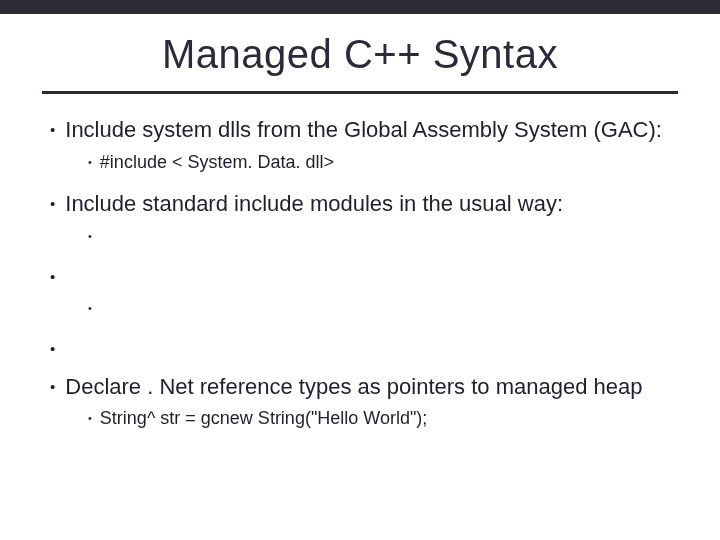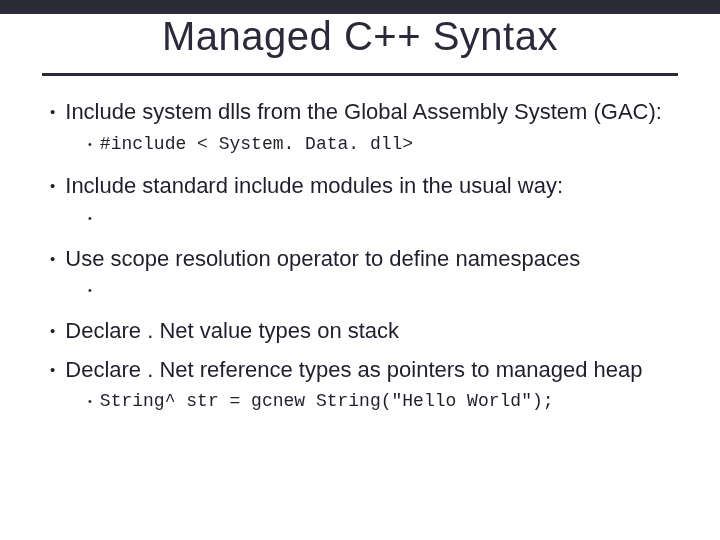--- a/index.html
+++ b/index.html
@@ -14,20 +14,21 @@
   .top-bar {
     width: 100%;
     height: 14px;
     background: #2b2b38;
   }
   .title {
     text-align: center;
     font-size: 40px;
     font-weight: 400;
     color: #2a2a3a;
+    margin-top: 18px;
     margin-bottom: 14px;
     letter-spacing: 0.5px;
   }
   .title-rule {
     border: none;
     border-top: 3px solid #2a2a3a;
     margin: 0 42px 22px 42px;
   }
   .content {
     padding: 0 50px 0 50px;
@@ -54,21 +55,21 @@
     line-height: 1.3;
     color: #1f1f2e;
   }
   .bullet-l2 .dot {
     font-size: 11px;
     line-height: 22px;
     margin-right: 8px;
     flex-shrink: 0;
   }
   .mono {
-    font-family: Liberation Mono, monospace;
+    font-family: Liberation Sans, sans-serif;
   }
 </style>
 </head>
 <body>
 
 <div class="top-bar"></div>
 
 <h1 class="title">Managed C++ Syntax</h1>
 <hr class="title-rule">
 
@@ -86,29 +87,27 @@
   <div class="bullet-l1">
     <span class="dot">•</span>
     <span>Include standard include modules in the usual way:</span>
   </div>
   <div class="bullet-l2">
     <span class="dot">•</span>
   </div>
 
   <div class="bullet-l1">
     <span class="dot">•</span>
-    <span>Use scope resolution operator to define namespaces</span>
   </div>
   <div class="bullet-l2">
     <span class="dot">•</span>
   </div>
 
   <div class="bullet-l1" style="margin-bottom:10px;">
     <span class="dot">•</span>
-    <span>Declare . Net value types on stack</span>
   </div>
 
   <div class="bullet-l1">
     <span class="dot">•</span>
     <span>Declare . Net reference types as pointers to managed heap</span>
   </div>
   <div class="bullet-l2">
     <span class="dot">•</span>
     <span class="mono">String^ str = gcnew String("Hello World");</span>
   </div>

